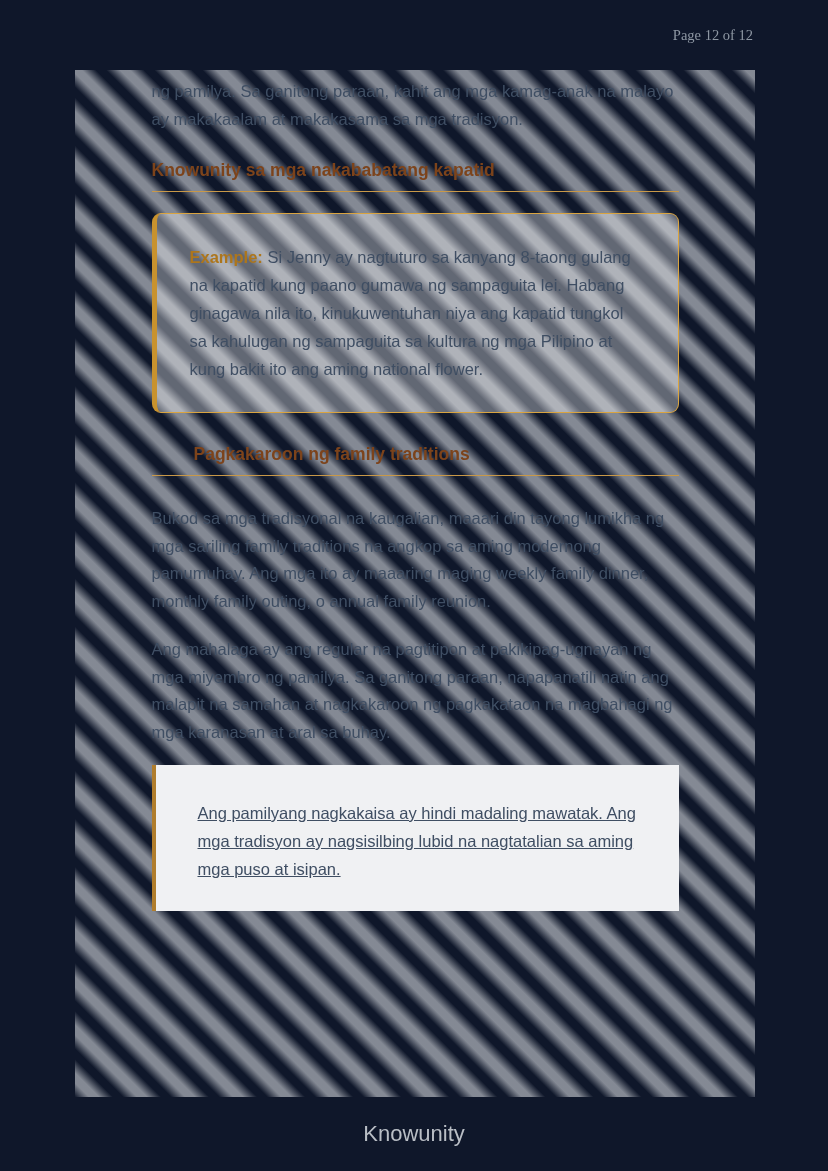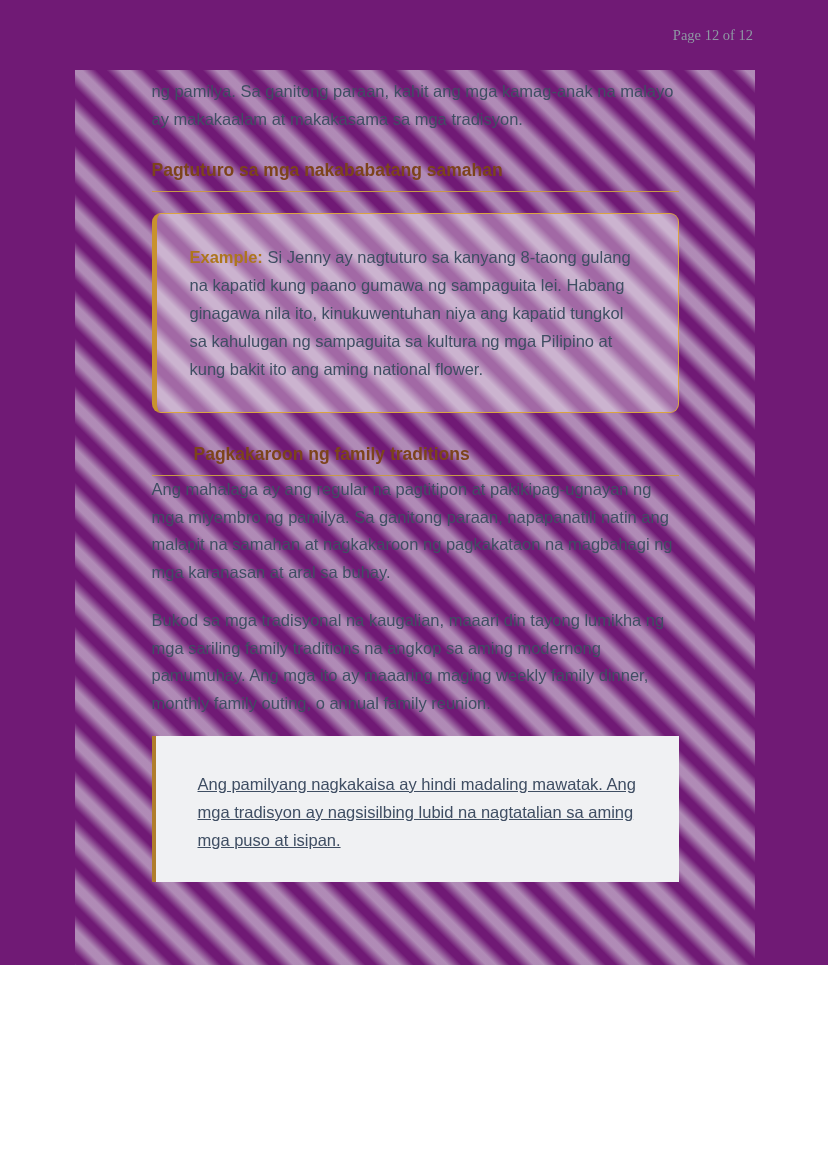--- a/index.html
+++ b/index.html
@@ -3,22 +3,22 @@
 <meta charset="utf-8">
 <style>
   html, body {
     margin: 0;
     padding: 0;
     background: #ffffff;
   }
   .page {
     position: relative;
     width: 828px;
-    height: 965px;
-    background: #701a75;
+    height: 1171px;
+    background: #0f172a;
     overflow: hidden;
     font-family: "Liberation Sans", "DejaVu Sans", sans-serif;
   }
   .page-indicator {
     position: absolute;
     top: 27px;
     right: 75px;
     font-family: "Liberation Serif", "DejaVu Serif", serif;
     font-size: 14.5px;
     color: var(--page_number_text, #8e97a3);
@@ -103,34 +103,34 @@
 
 <div class="page">
 
   <div class="page-indicator">Page 12 of 12</div>
 
   <div class="sheet">
     <div class="content">
 
       <p class="para">ng pamilya. Sa ganitong paraan, kahit ang mga kamag-anak na malayo ay makakaalam at makakasama sa mga tradisyon.</p>
 
-      <h3 class="section-heading">Pagtuturo sa mga nakababatang samahan</h3>
+      <h3 class="section-heading">Knowunity sa mga nakababatang kapatid</h3>
       <hr class="heading-rule">
 
 
       <div class="example-box">
         <p><span class="example-label">Example:</span><span> Si Jenny ay nagtuturo sa kanyang 8-taong gulang na kapatid kung paano gumawa ng sampaguita lei. Habang ginagawa nila ito, kinukuwentuhan niya ang kapatid tungkol sa kahulugan ng sampaguita sa kultura ng mga Pilipino at kung bakit ito ang aming national flower.</span></p>
       </div>
 
       <h3 class="section-heading" style="margin-top:30px;margin-left:42px;">Pagkakaroon ng family traditions</h3>
       <hr class="heading-rule">
 
+      <p class="para after-rule">Bukod sa mga tradisyonal na kaugalian, maaari din tayong lumikha ng mga sariling family traditions na angkop sa aming modernong pamumuhay. Ang mga ito ay maaaring maging weekly family dinner, monthly family outing, o annual family reunion.</p>
+
       <p class="para">Ang mahalaga ay ang regular na pagtitipon at pakikipag-ugnayan ng mga miyembro ng pamilya. Sa ganitong paraan, napapanatili natin ang malapit na samahan at nagkakaroon ng pagkakataon na magbahagi ng mga karanasan at aral sa buhay.</p>
-
-      <p class="para after-rule">Bukod sa mga tradisyonal na kaugalian, maaari din tayong lumikha ng mga sariling family traditions na angkop sa aming modernong pamumuhay. Ang mga ito ay maaaring maging weekly family dinner, monthly family outing, o annual family reunion.</p>
 
       <div class="quote-box">
         <p>Ang pamilyang nagkakaisa ay hindi madaling mawatak. Ang mga tradisyon ay nagsisilbing lubid na nagtatalian sa aming mga puso at isipan.</p>
       </div>
 
     </div>
   </div>
 
   <div class="footer">Knowunity</div>
 

